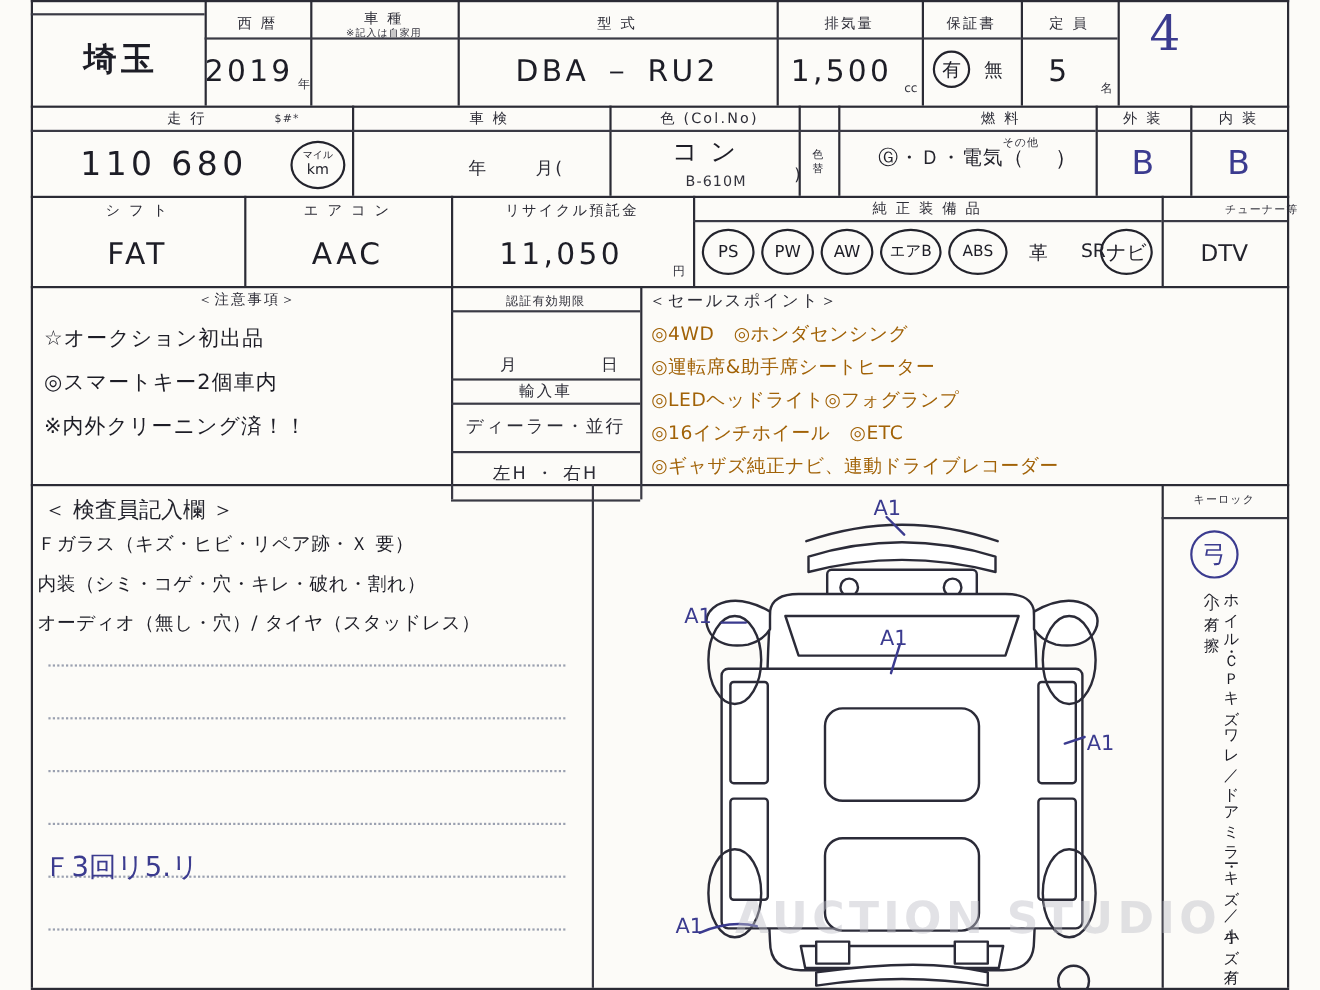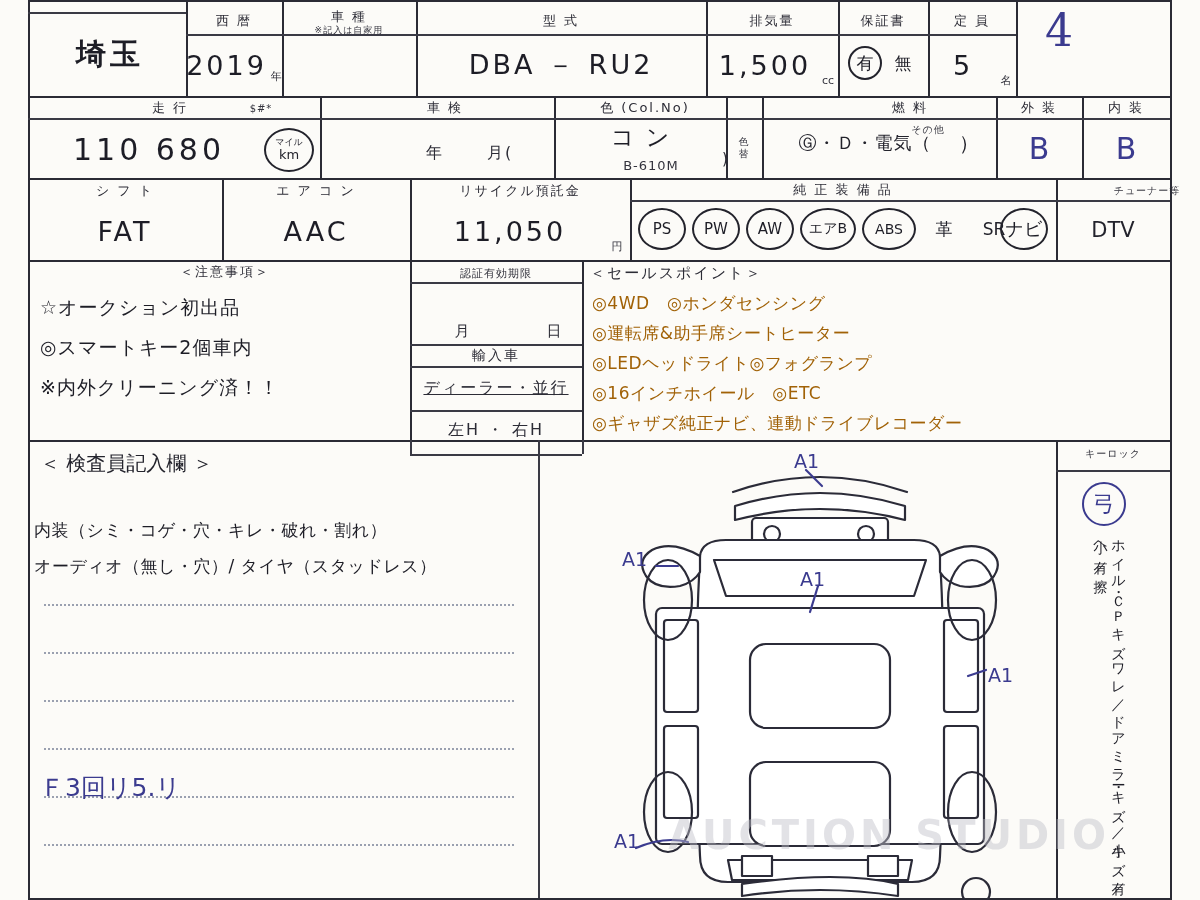--- a/index.html
+++ b/index.html
@@ -249,31 +249,32 @@
 
   <div class="cell lbl" style="left:150px; top:262px; width:150px; height:20px;">＜注意事項＞</div>
   <div class="cell note" style="left:40px; top:294px; width:360px; height:28px; justify-content:flex-start;">☆オークション初出品</div>
   <div class="cell note" style="left:40px; top:334px; width:360px; height:28px; justify-content:flex-start;">◎スマートキー2個車内</div>
   <div class="cell note" style="left:40px; top:374px; width:370px; height:28px; justify-content:flex-start;">※内外クリーニング済！！</div>
 
   <div class="cell lbl-sm" style="left:410px; top:264px; width:172px; height:18px; font-size:11px;">認証有効期限</div>
   <div class="cell lbl" style="left:448px; top:320px; width:30px; height:22px; font-size:15px;">月</div>
   <div class="cell lbl" style="left:540px; top:320px; width:30px; height:22px; font-size:15px;">日</div>
   <div class="cell lbl" style="left:410px; top:346px; width:172px; height:20px; font-size:14px;">輸入車</div>
-  <div class="cell lbl" style="left:410px; top:376px; width:172px; height:24px; font-size:16px;text-decoration:underline;">ディーラー・並行</div>
+  <div class="cell lbl" style="left:410px; top:376px; width:172px; height:24px; font-size:16px;">ディーラー・並行</div>
   <div class="cell lbl" style="left:410px; top:418px; width:172px; height:24px; font-size:16px;">左H ・ 右H</div>
 
   <div class="cell lbl" style="left:590px; top:262px; width:200px; height:22px; justify-content:flex-start; font-size:15px;">＜セールスポイント＞</div>
   <div class="cell sales" style="left:592px; top:290px; width:440px; height:26px; justify-content:flex-start;">◎4WD　◎ホンダセンシング</div>
   <div class="cell sales" style="left:592px; top:320px; width:440px; height:26px; justify-content:flex-start;">◎運転席&amp;助手席シートヒーター</div>
   <div class="cell sales" style="left:592px; top:350px; width:460px; height:26px; justify-content:flex-start;">◎LEDヘッドライト◎フォグランプ</div>
   <div class="cell sales" style="left:592px; top:380px; width:440px; height:26px; justify-content:flex-start;">◎16インチホイール　◎ETC</div>
   <div class="cell sales" style="left:592px; top:410px; width:480px; height:26px; justify-content:flex-start;">◎ギャザズ純正ナビ、連動ドライブレコーダー</div>
 
   <div class="cell" style="left:40px; top:448px; width:220px; height:30px; justify-content:flex-start; font-size:20px;">＜ 検査員記入欄 ＞</div>
+  <div class="cell note-sm" style="left:34px; top:482px; width:480px; height:24px; justify-content:flex-start; font-size:17px;">Ｆガラス（キズ・ヒビ・リペア跡・Ｘ 要）</div>
   <div class="cell note-sm" style="left:34px; top:518px; width:490px; height:24px; justify-content:flex-start; font-size:17px;">内装（シミ・コゲ・穴・キレ・破れ・割れ）</div>
   <div class="cell note-sm" style="left:34px; top:554px; width:490px; height:24px; justify-content:flex-start; font-size:17px;">オーディオ（無し・穴）/ タイヤ（スタッドレス）</div>
 
   <div class="dashrow" style="left:44px; top:604px; width:470px;"></div>
   <div class="dashrow" style="left:44px; top:652px; width:470px;"></div>
   <div class="dashrow" style="left:44px; top:700px; width:470px;"></div>
   <div class="dashrow" style="left:44px; top:748px; width:470px;"></div>
   <div class="dashrow" style="left:44px; top:796px; width:470px;"></div>
   <div class="dashrow" style="left:44px; top:844px; width:470px;"></div>
 

